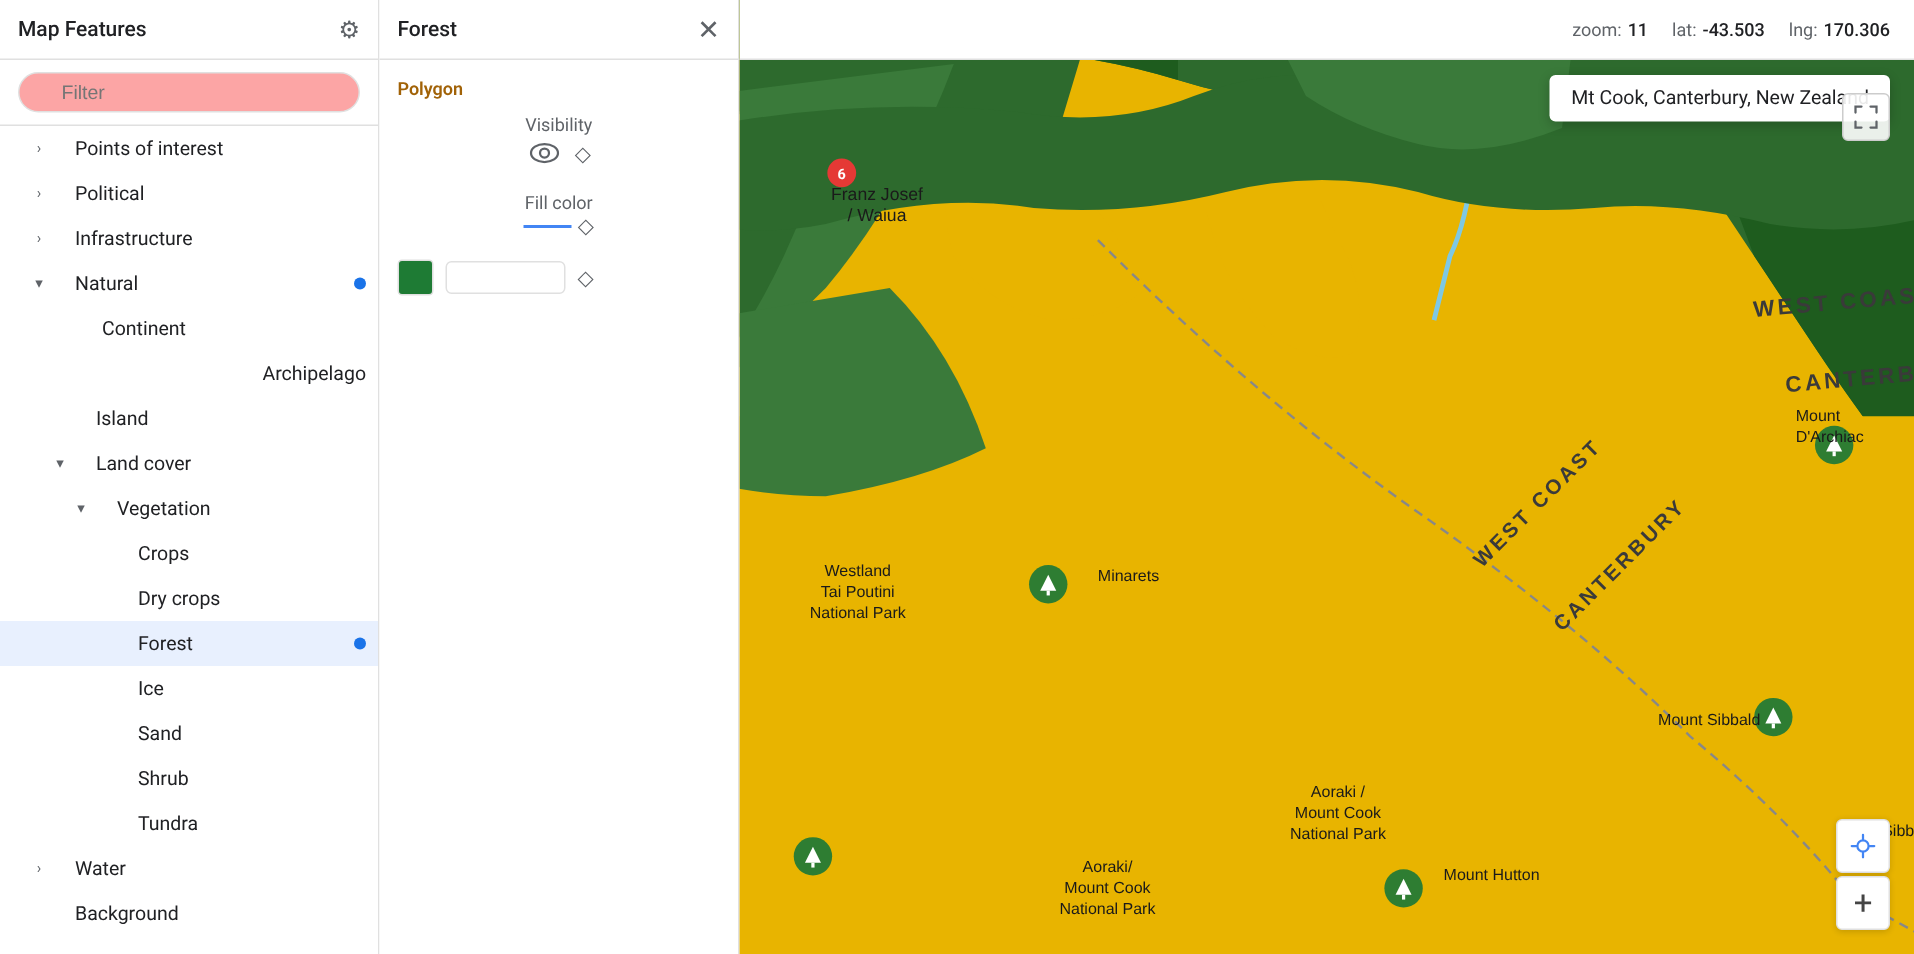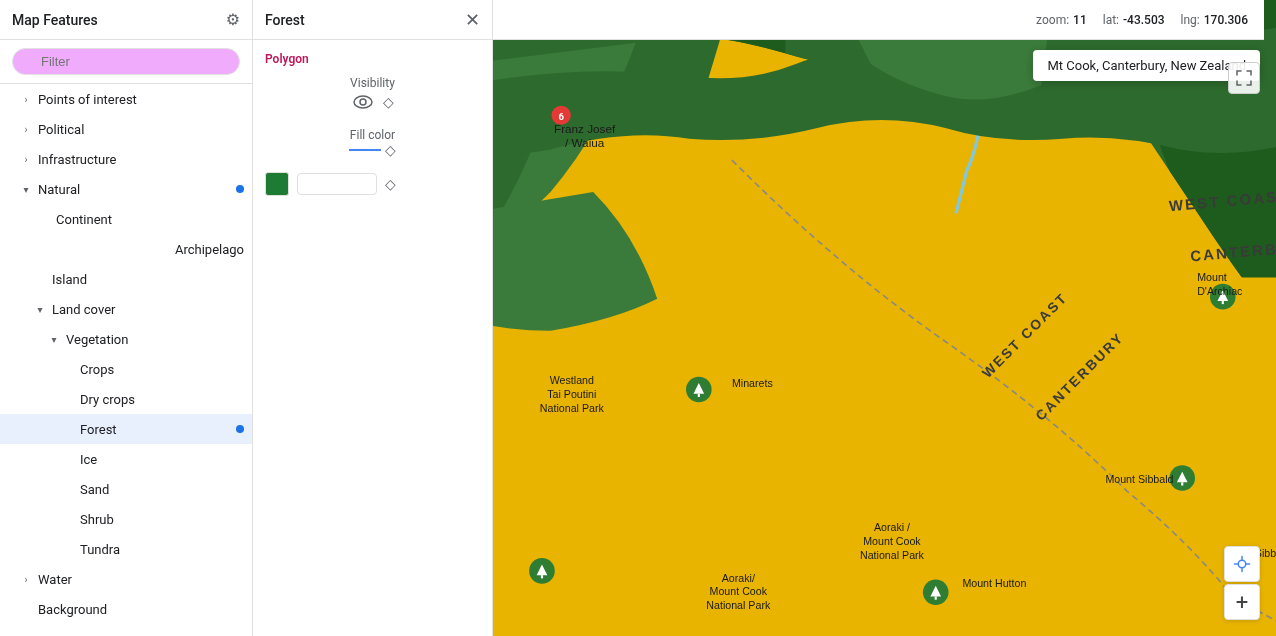--- a/index.html
+++ b/index.html
@@ -32,21 +32,21 @@
     .sidebar-filter {
       padding: 8px 12px;
       border-bottom: 1px solid #e0e0e0;
     }
     .filter-input {
       width: 100%;
       padding: 5px 10px 5px 28px;
       border: 1px solid #e0e0e0;
       border-radius: 20px;
       font-size: 13px;
-      background: #f0abfc;
+      background: #fca5a5;
       color: #5f6368;
       outline: none;
       position: relative;
     }
     .filter-wrap {
       position: relative;
       display: flex;
       align-items: center;
     }
     .filter-icon-wrap {
@@ -75,20 +75,21 @@
       display: flex;
       align-items: center;
       justify-content: center;
       margin-right: 4px;
       color: #5f6368;
       font-size: 10px;
     }
     .tree-label {
       flex: 1;
       font-size: 13px;
+      margin-left: 12px;
     }
     .tree-dot {
       width: 8px;
       height: 8px;
       border-radius: 50%;
       background: #1a73e8;
       margin-left: 4px;
     }
 
     
@@ -113,21 +114,21 @@
       font-size: 14px;
       font-weight: 500;
       color: #202124;
     }
     .detail-body {
       padding: 12px;
     }
     .detail-section-title {
       font-size: 12px;
       font-weight: 600;
-      color: #be185d;
+      color: #a16207;
       margin-bottom: 10px;
     }
     .detail-row {
       display: flex;
       align-items: center;
       justify-content: flex-end;
       margin-bottom: 14px;
       flex-direction: column;
     }
     .detail-row-label {
@@ -188,21 +189,21 @@
       width: 100%;
       height: 100%;
       background: #e8b400;
       position: relative;
       overflow: hidden;
     }
     .map-header-bar {
       position: absolute;
       top: 0;
       left: 0;
-      right: 12px;
+      right: 0;
       height: 40px;
       background: #fff;
       border-bottom: 1px solid #e0e0e0;
       display: flex;
       align-items: center;
       justify-content: flex-end;
       padding: 0 16px;
       font-size: 12px;
       color: #5f6368;
       gap: 16px;

